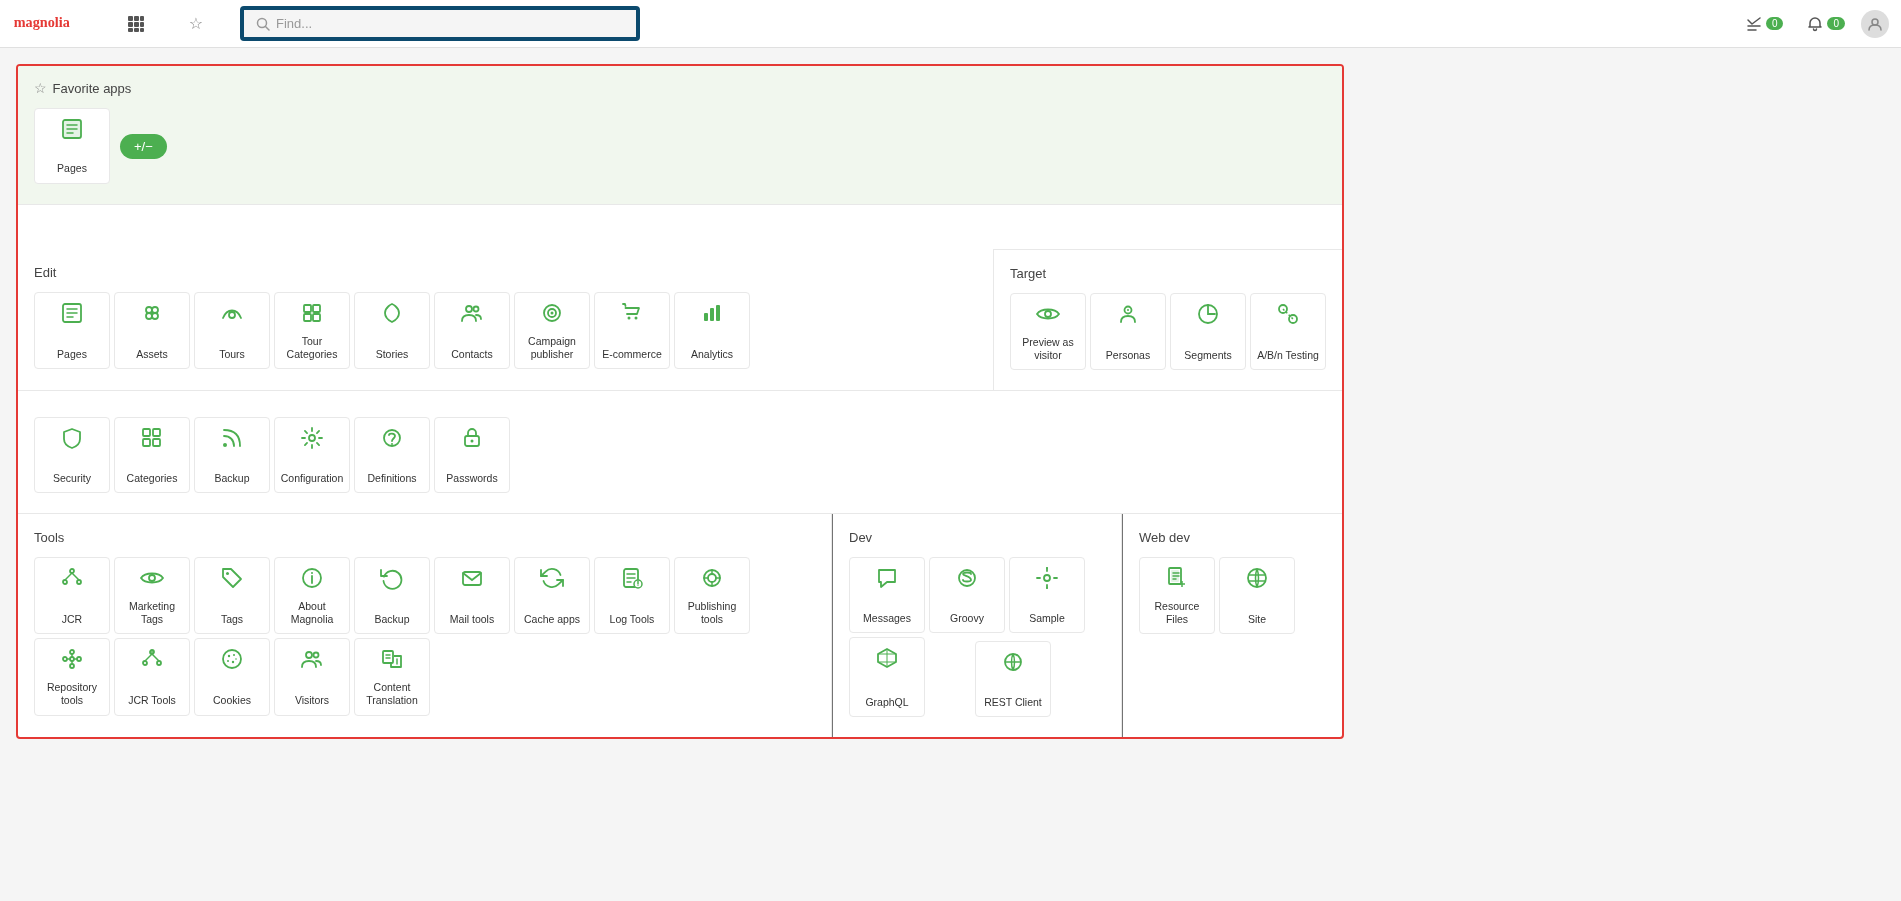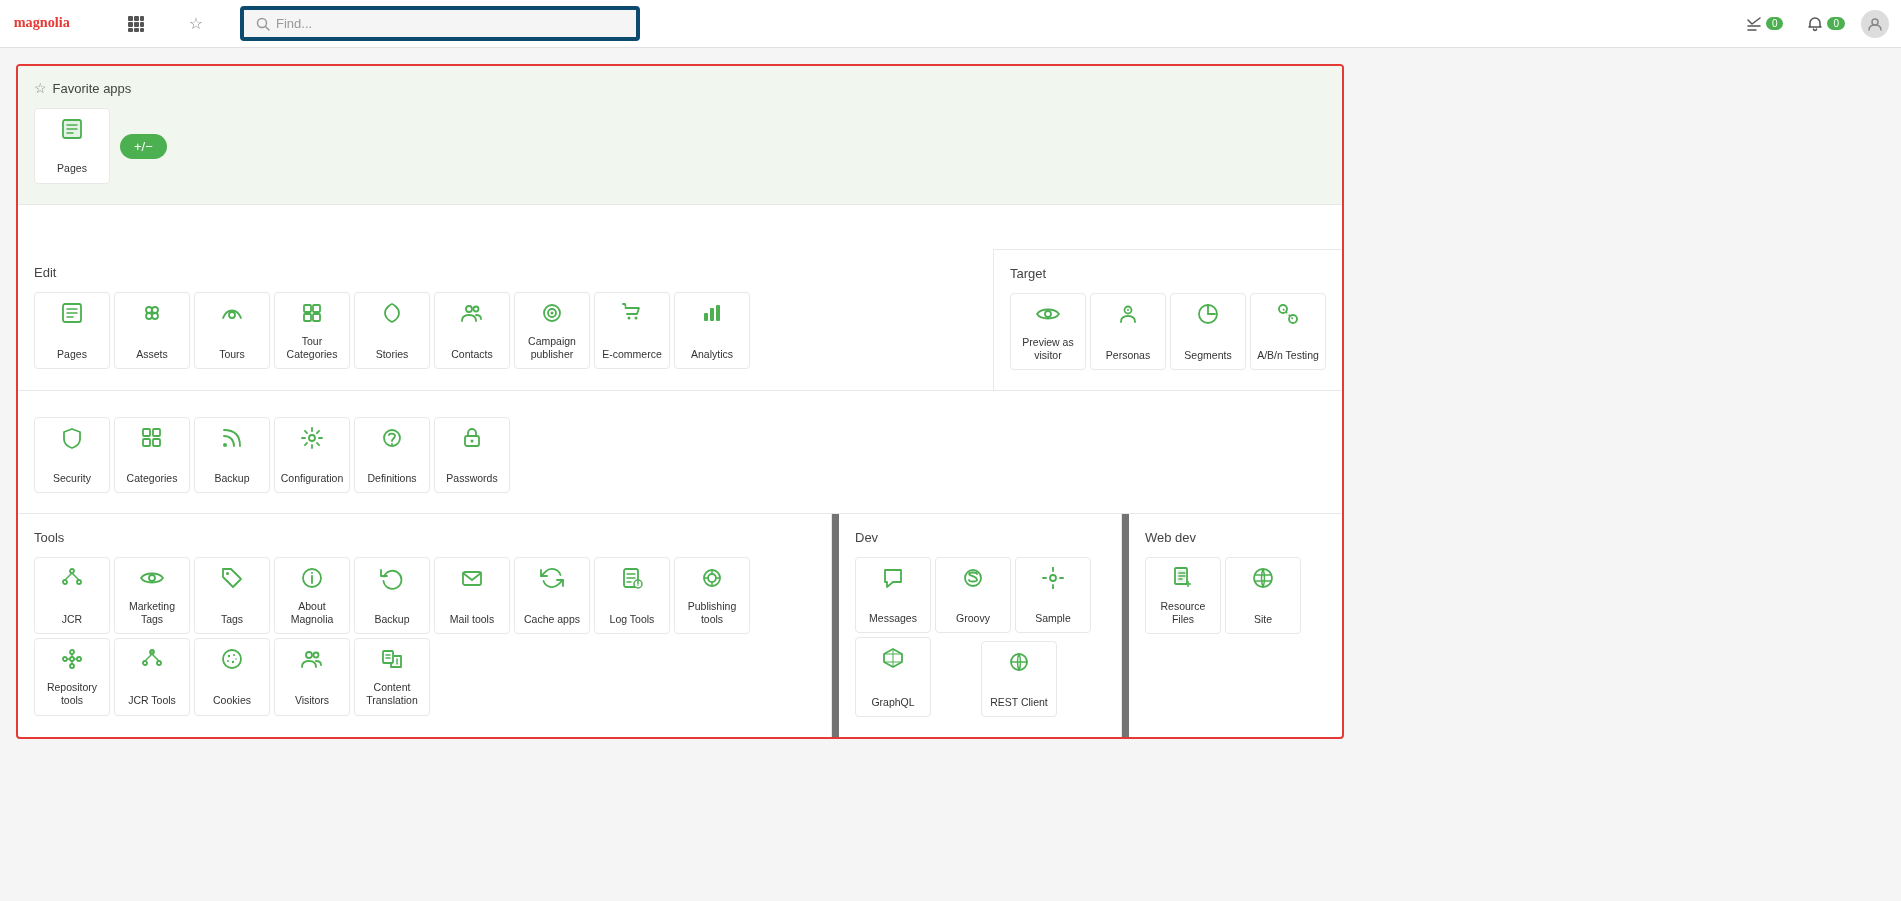--- a/index.html
+++ b/index.html
@@ -76,21 +76,21 @@
     .app-item {
       display: flex; flex-direction: column; align-items: center; justify-content: space-between;
       width: 76px; min-height: 76px; padding: 8px 4px;
       border: 1px solid #e8e8e8; border-radius: 4px; background: #fff;
       cursor: pointer; text-align: center; gap: 4px;
       transition: background 0.15s;
     }
     .app-item .app-icon { font-size: 22px; color: #4caf50; line-height: 1; margin-bottom: 2px; }
     .app-item .app-label { font-size: 10.5px; color: #333; line-height: 1.2; }
     .tools-section { padding: 16px 16px 20px; }
-    .tools-section + .tools-section { border-left: 7px solid #737373; }
+    .tools-section + .tools-section { border-left: 1px solid #737373; }
 
     
     .bottom-sections {
       border-top: 1px solid #e8e8e8;
       display: flex;
     }
     .bottom-left { flex: 1; border-right: 1px solid #e8e8e8; }
     .bottom-mid { width: 290px; border-right: 1px solid #e8e8e8; }
     .bottom-right { width: 220px; }
   </style>

